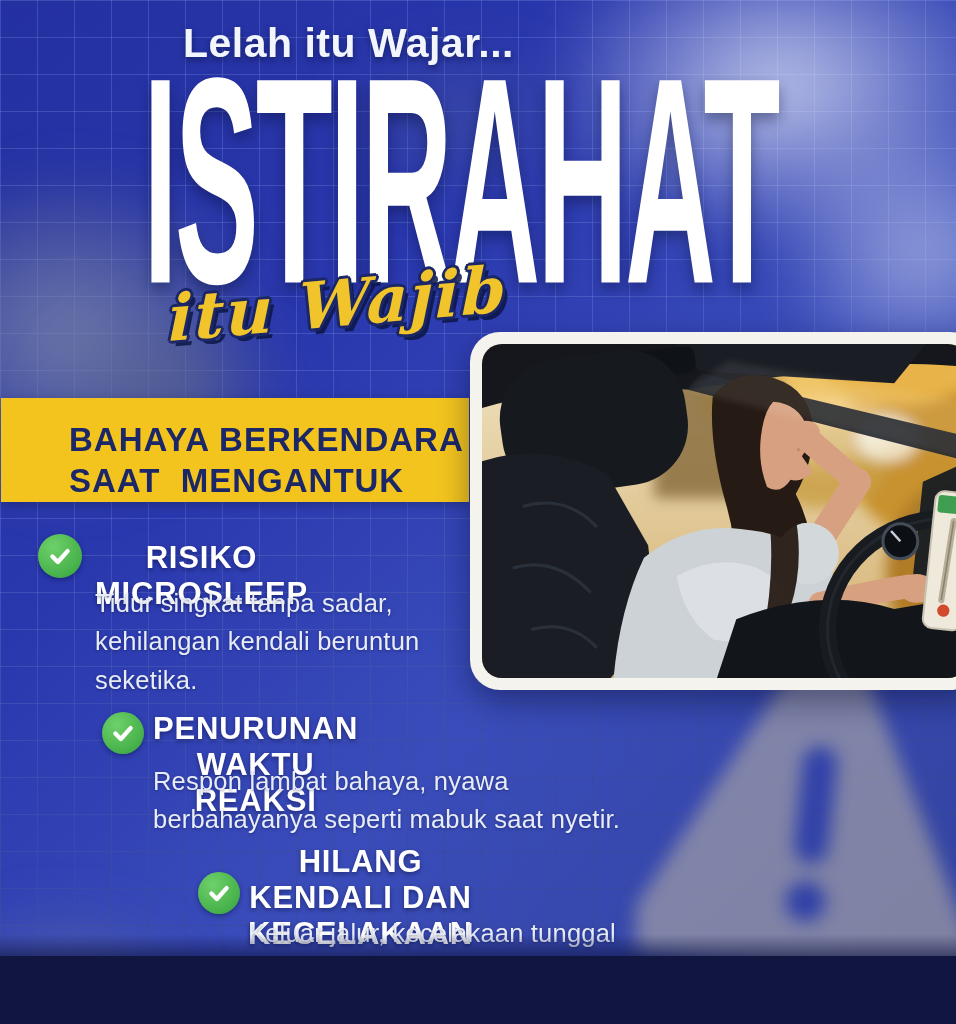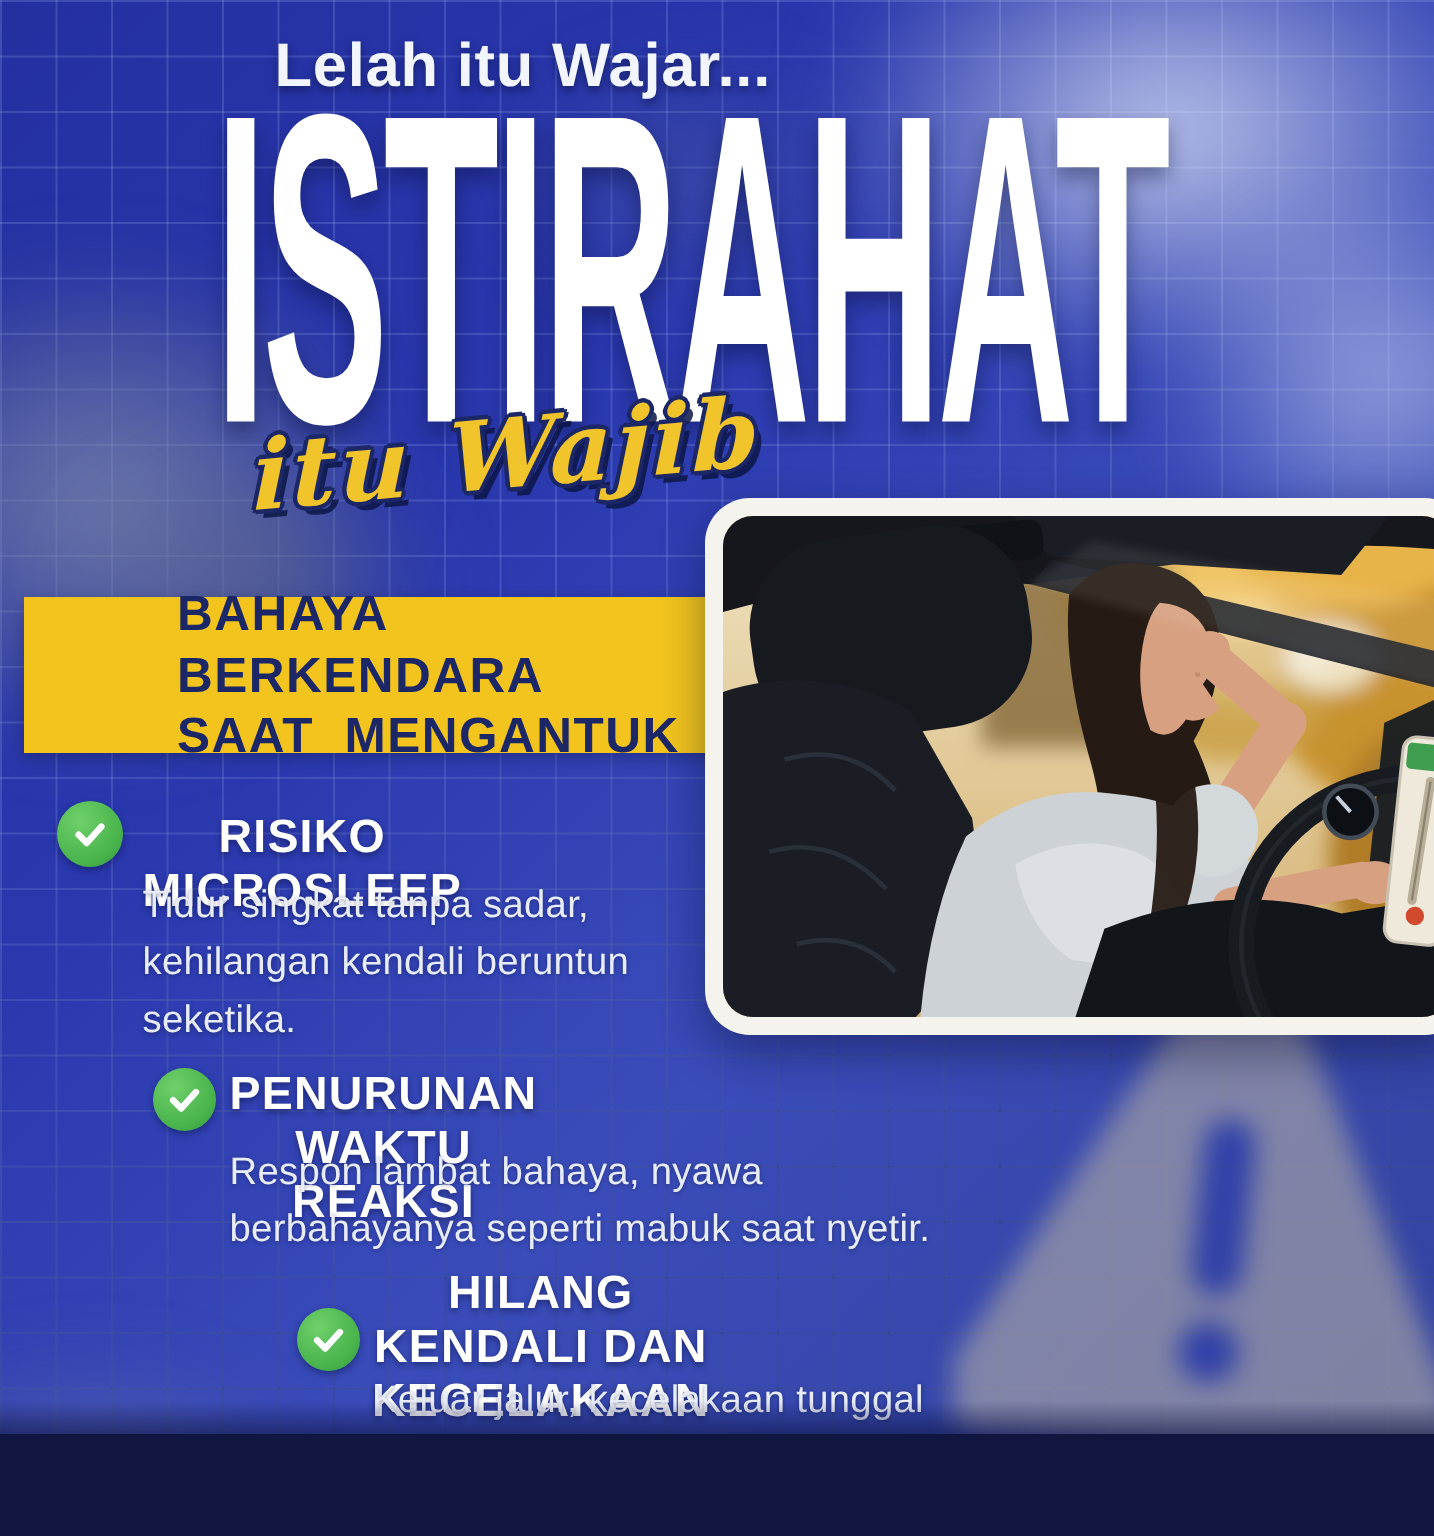--- a/index.html
+++ b/index.html
@@ -48,24 +48,23 @@
     position:absolute;left:168px;top:266px;
     font-family:"DejaVu Serif",serif;font-style:italic;font-weight:700;
     font-size:64px;color:#f2c42b;transform:rotate(-5deg) skewX(-6deg);
     text-shadow:
       -3px 0 0 #1b2766, 3px 0 0 #1b2766, 0 -3px 0 #1b2766, 0 3px 0 #1b2766,
       -2px -2px 0 #1b2766, 2px 2px 0 #1b2766, 2px -2px 0 #1b2766, -2px 2px 0 #1b2766,
       5px 6px 0 rgba(12,22,70,.85);
     letter-spacing:2px;white-space:pre;
   }
   .banner{
-    position:absolute;left:16px;top:398px;width:468px;height:104px;background:#f2c41d;
-    display:flex;align-items:center;
+    position:absolute;left:1px;top:398px;width:468px;height:104px;background:#f2c41d;
+    display:flex;align-items:flex-end;
     box-shadow:0 3px 10px rgba(10,16,60,.35);
-    padding-left:34px;
   }
   .banner .banner-text{
     padding-left:68px;color:#1b2766;font-weight:700;font-size:33px;line-height:1.24;
     letter-spacing:1px;white-space:pre-wrap;
   }
   .photo-frame{
     position:absolute;left:470px;top:332px;width:510px;height:358px;
     background:#f5f3ee;border-radius:30px;padding:12px;
     box-shadow:0 12px 30px rgba(5,10,40,.40);
   }

